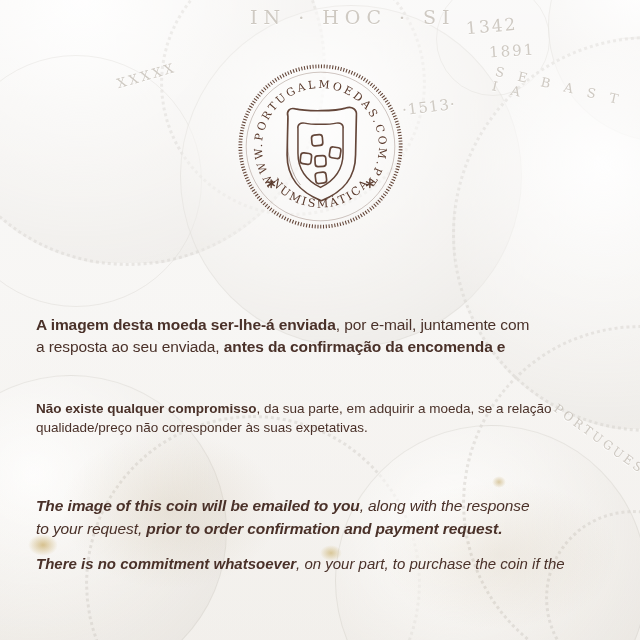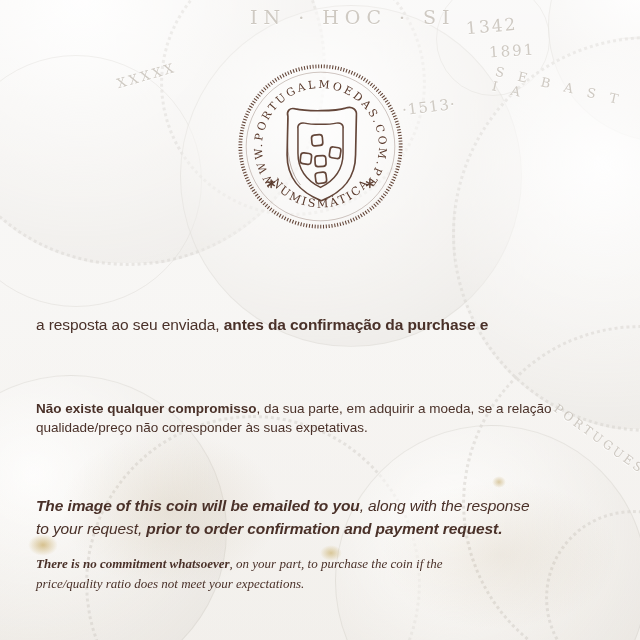--- a/index.html
+++ b/index.html
@@ -55,21 +55,21 @@
     color:var(--stamp-brown,#59392b);}
   .stamp text{font-family:"DejaVu Serif",serif;fill:currentColor;}
 
   
   .p{position:absolute;left:36px;color:var(--text-brown,#4a3129);}
   .p .line{white-space:nowrap;}
   .p .b{font-weight:bold;}
   .p1{top:314px;font-size:15.5px;line-height:22px;letter-spacing:-0.1px;}
   .p2{top:399px;font-size:13.5px;line-height:19px;}
   .p3{top:494px;font-size:15.5px;line-height:23px;font-style:italic;letter-spacing:-0.1px;}
-  .p4{top:554px;font-size:13px;line-height:20px;font-style:italic;font-family:Liberation Serif, serif;}
+  .p4{top:554px;font-size:15px;line-height:20px;font-style:italic;}
 </style>
 </head>
 <body>
 
 <div class="canvas">
 
   <div>
     <i class="coin c1 bead fill"></i>
     <i class="coin c11 ring"></i>
     <i class="coin c2 bead"></i>
@@ -128,28 +128,28 @@
     </g>
     <text font-size="13" letter-spacing="3">
       <textPath href="#arcTop" startOffset="50%" text-anchor="middle">WWW.PORTUGALMOEDAS.COM.PT</textPath>
     </text>
     <text font-size="13.5" letter-spacing="2.6">
       <textPath href="#arcBot" startOffset="50%" text-anchor="middle">NUMISMÁTICA</textPath>
     </text>
   </svg>
 
   <div class="p p1">
-      <div class="line"><span>a resposta ao seu enviada, </span><span class="b">antes da confirmação da purchase e</span></div>
+      <div class="line"><span class="b">A imagem desta moeda ser-lhe-á enviada</span><span>, por e-mail, juntamente com</span></div>
+      <div class="line"><span>a resposta ao seu enviada, </span><span class="b">antes da confirmação da encomenda e</span></div>
     </div>
   <div class="p p3">
       <div class="line"><span class="b">The image of this coin will be emailed to you</span><span>, along with the response</span></div>
       <div class="line"><span>to your request, </span><span class="b">prior to order confirmation and payment request.</span></div>
     </div>
   <div class="p p2">
       <div class="line"><span class="b">Não existe qualquer compromisso</span><span>, da sua parte, em adquirir a moeda, se a relação</span></div>
       <div class="line"><span>qualidade/preço não corresponder às suas expetativas.</span></div>
     </div>
   <div class="p p4">
       <div class="line"><span class="b">There is no commitment whatsoever</span><span>, on your part, to purchase the coin if the</span></div>
-      <div class="line"><span>price/quality ratio does not meet your expectations.</span></div>
     </div>
 
 </div>
 
 </body></html>

